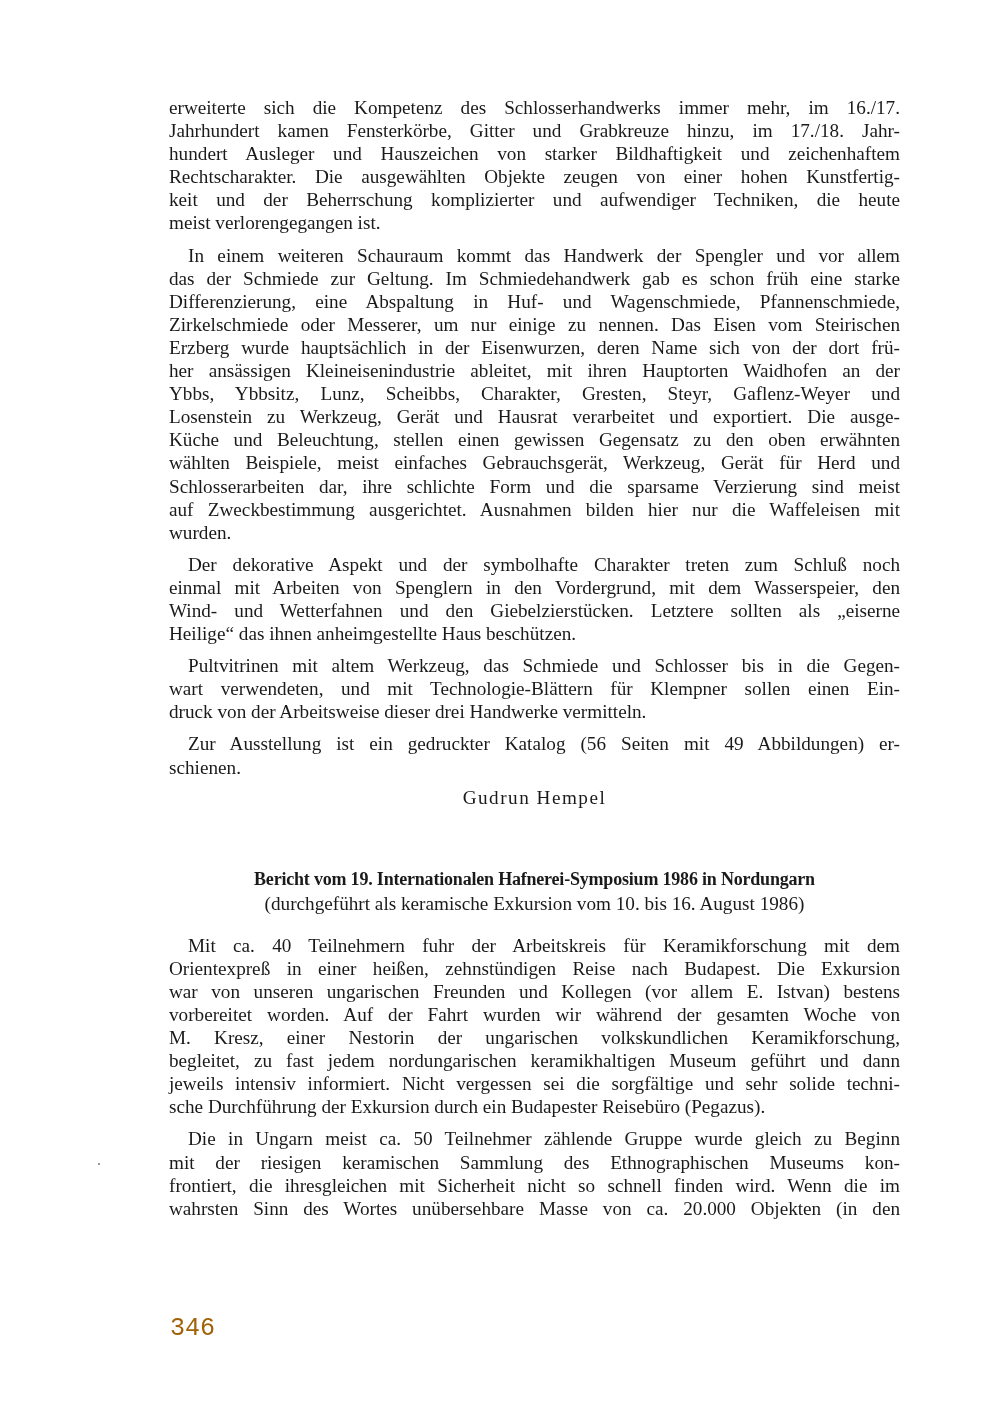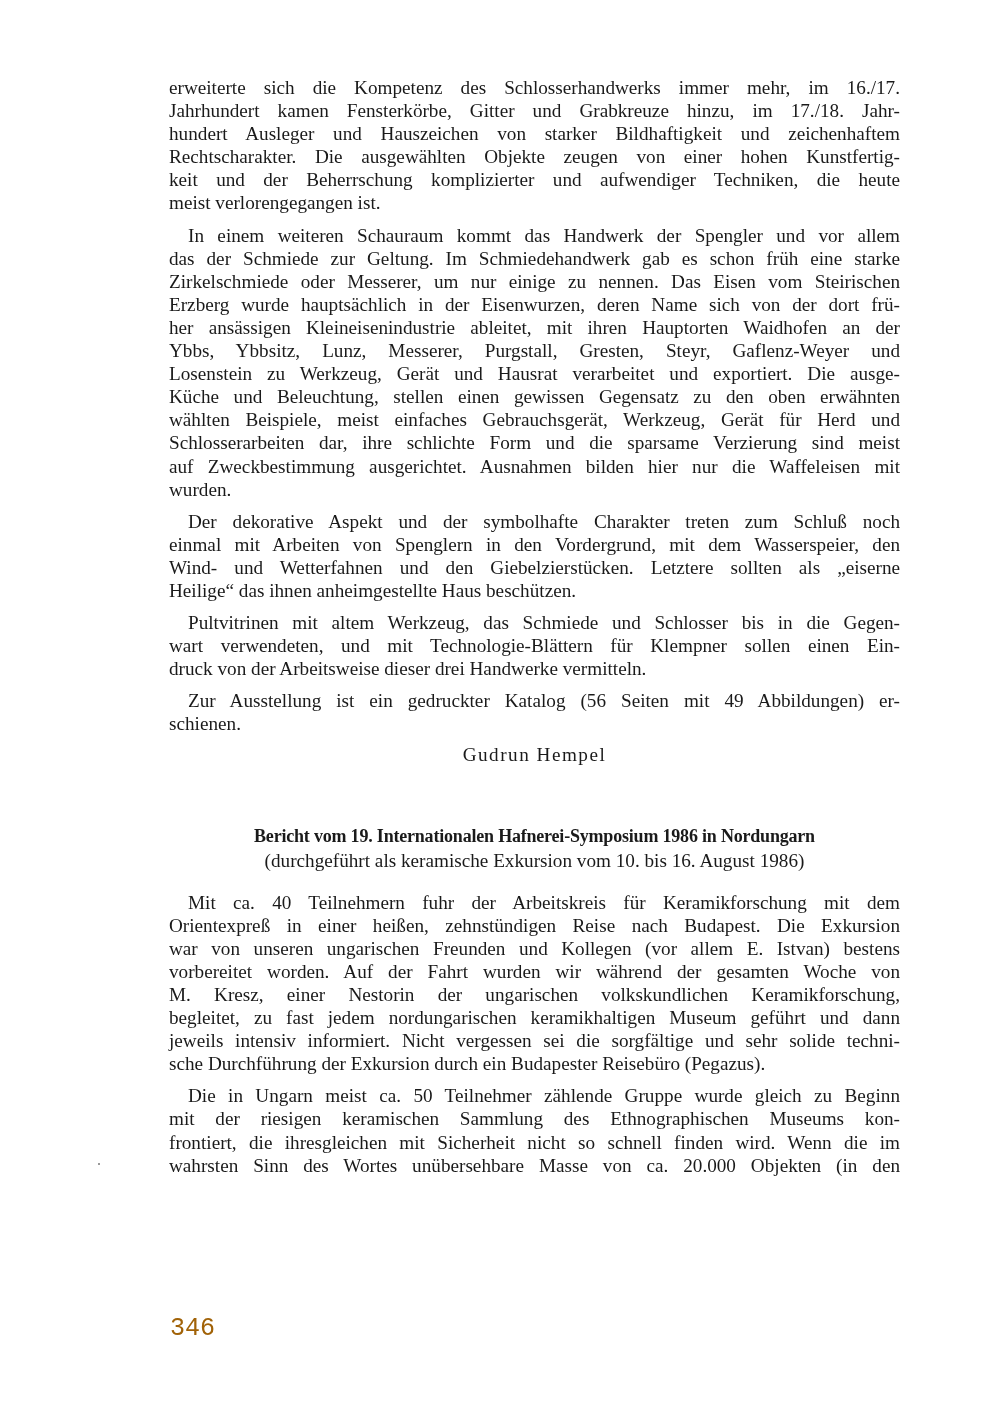--- a/index.html
+++ b/index.html
@@ -1,18 +1,18 @@
 <!DOCTYPE html>
 <html><head>
   <meta charset="utf-8">
   <style>
     html, body { margin: 0; padding: 0; background: #ffffff; }
     body { width: 1000px; height: 1418px; position: relative; overflow: hidden; }
     .page {
-      position: absolute; left: 169px; top: 76px; width: 731px;
+      position: absolute; left: 169px; top: 96px; width: 731px;
       font-family: "Liberation Serif", "DejaVu Serif", serif;
       color: #1a1a1a; font-size: 19.2px; line-height: 23.1px;
     }
     .line { display: block; white-space: nowrap; text-align: justify; text-align-last: justify; height: 23.1px; }
     .line.last { text-align-last: left; }
     .para { margin: 0 0 9px 0; }
     .indent { padding-left: 19px; }
     .signature { text-align: center; white-space: nowrap; letter-spacing: 1.5px; margin-top: -2px; }
     .heading {
       margin-top: 58px; text-align: center; font-weight: bold; font-size: 18px;
@@ -35,24 +35,25 @@
         <span class="line">erweiterte sich die Kompetenz des Schlosserhandwerks immer mehr, im 16./17.</span>
         <span class="line">Jahrhundert kamen Fensterkörbe, Gitter und Grabkreuze hinzu, im 17./18. Jahr-</span>
         <span class="line">hundert Ausleger und Hauszeichen von starker Bildhaftigkeit und zeichenhaftem</span>
         <span class="line">Rechtscharakter. Die ausgewählten Objekte zeugen von einer hohen Kunstfertig-</span>
         <span class="line">keit und der Beherrschung komplizierter und aufwendiger Techniken, die heute</span>
         <span class="line last">meist verlorengegangen ist.</span>
       </div>
       <div class="para">
         <span class="line indent">In einem weiteren Schauraum kommt das Handwerk der Spengler und vor allem</span>
         <span class="line">das der Schmiede zur Geltung. Im Schmiedehandwerk gab es schon früh eine starke</span>
+        <span class="line">Differenzierung, eine Abspaltung in Huf- und Wagenschmiede, Pfannenschmiede,</span>
         <span class="line">Zirkelschmiede oder Messerer, um nur einige zu nennen. Das Eisen vom Steirischen</span>
         <span class="line">Erzberg wurde hauptsächlich in der Eisenwurzen, deren Name sich von der dort frü-</span>
         <span class="line">her ansässigen Kleineisenindustrie ableitet, mit ihren Hauptorten Waidhofen an der</span>
-        <span class="line">Ybbs, Ybbsitz, Lunz, Messerer, Purgstall, Gresten, Steyr, Gaflenz-Weyer und</span>
+        <span class="line">Ybbs, Ybbsitz, Lunz, Scheibbs, Charakter, Gresten, Steyr, Gaflenz-Weyer und</span>
         <span class="line">Losenstein zu Werkzeug, Gerät und Hausrat verarbeitet und exportiert. Die ausge-</span>
         <span class="line">Küche und Beleuchtung, stellen einen gewissen Gegensatz zu den oben erwähnten</span>
         <span class="line">wählten Beispiele, meist einfaches Gebrauchsgerät, Werkzeug, Gerät für Herd und</span>
         <span class="line">Schlosserarbeiten dar, ihre schlichte Form und die sparsame Verzierung sind meist</span>
         <span class="line">auf Zweckbestimmung ausgerichtet. Ausnahmen bilden hier nur die Waffeleisen mit</span>
         <span class="line last">wurden.</span>
       </div>
       <div class="para">
         <span class="line indent">Der dekorative Aspekt und der symbolhafte Charakter treten zum Schluß noch</span>
         <span class="line">einmal mit Arbeiten von Spenglern in den Vordergrund, mit dem Wasserspeier, den</span>

